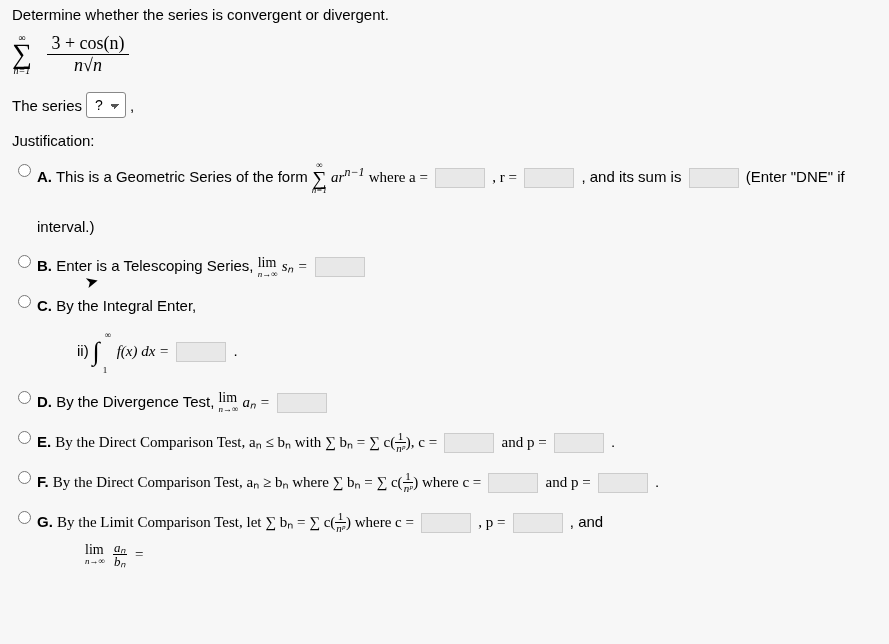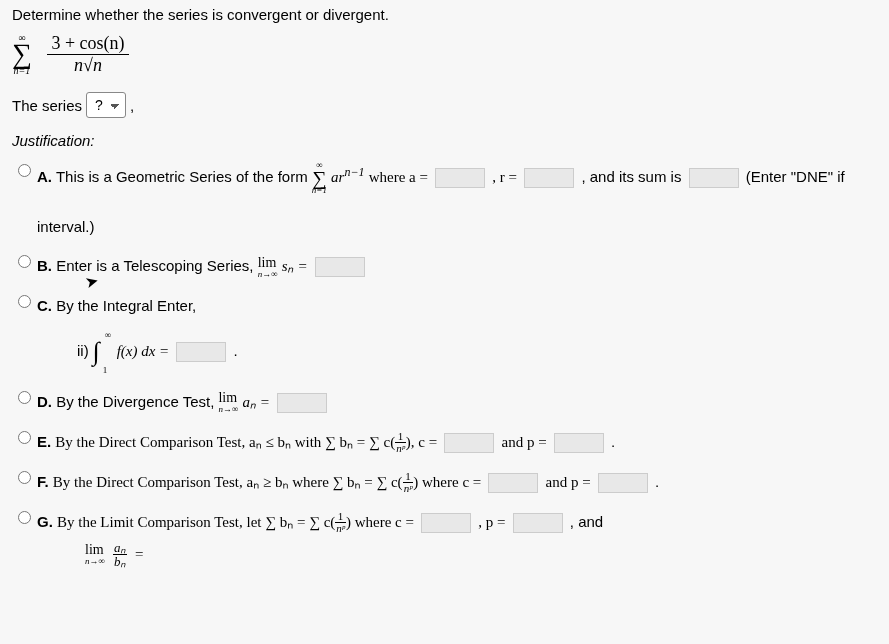--- a/index.html
+++ b/index.html
@@ -36,21 +36,21 @@
       padding: 4px 22px 4px 8px;
       font-size: 14px;
       height: 26px;
       appearance: none;
       background-image: linear-gradient(45deg, transparent 50%, #555 50%), linear-gradient(135deg, #555 50%, transparent 50%);
       background-position: right 10px top 11px, right 5px top 11px;
       background-size: 5px 5px, 5px 5px;
       background-repeat: no-repeat;
       border-radius: 3px;
     }
-    .justif { margin: 14px 0 8px 0; font-style: italic; }
+    .justif { margin: 14px 0 8px 0; }
     .opt-row { margin: 12px 0 12px 6px; display: flex; align-items: flex-start; gap: 6px; }
     .radio { margin-top: 3px; flex-shrink: 0; width: 13px; height: 13px; }
     .opt-body { flex: 1; line-height: 1.8; }
     .blank {
       display: inline-block;
       background: #e8e8e8;
       border: 1px solid #ccc;
       min-width: 50px;
       height: 20px;
       vertical-align: middle;

